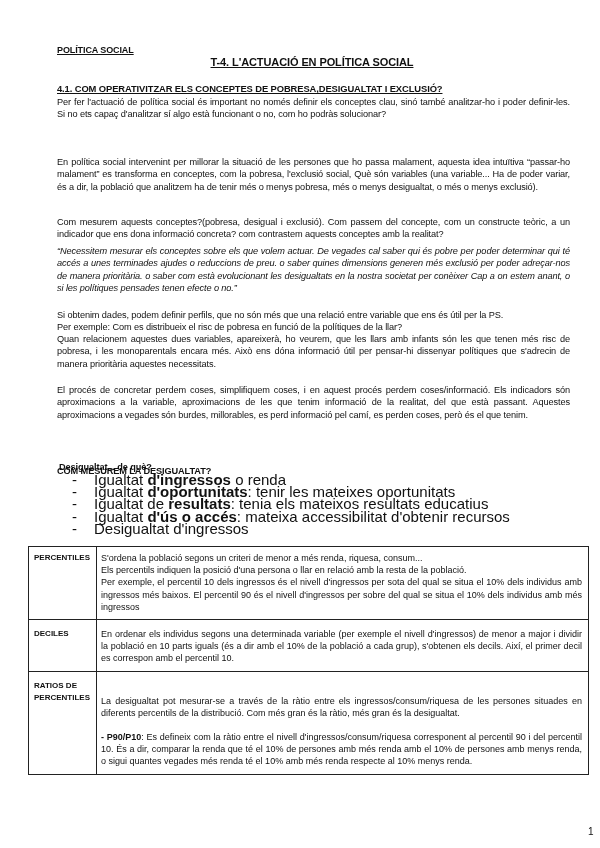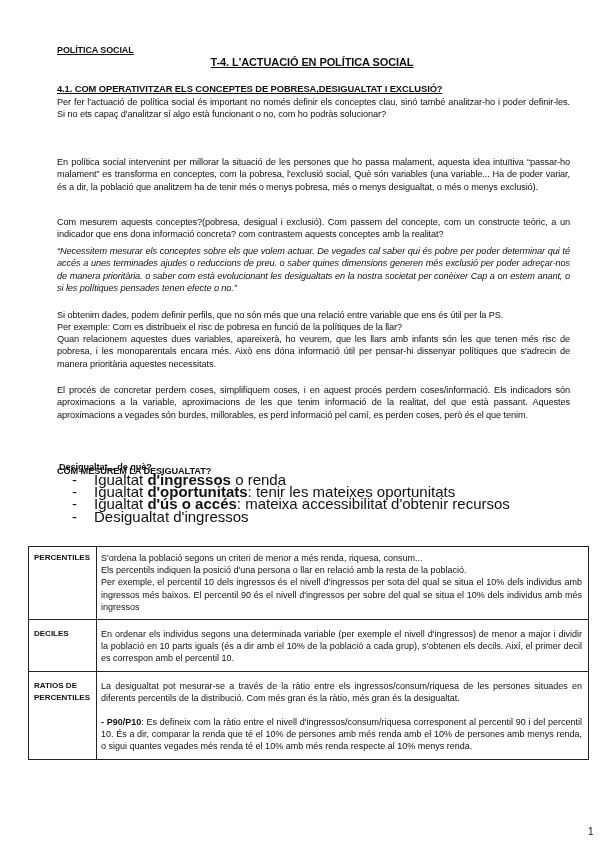--- a/index.html
+++ b/index.html
@@ -39,20 +39,21 @@
   <div class="p" style="top:321px;">Per exemple: Com es distribueix el risc de pobresa en funció de la polítiques de la llar?</div>
   <div class="p" style="top:333px;">Quan relacionem aquestes dues variables, apareixerà, ho veurem, que les llars amb infants són les que tenen més risc de pobresa, i les monoparentals encara més. Això ens dóna informació útil per pensar-hi dissenyar polítiques que s'adrecin de manera prioritària aquestes necessitats.</div>
   <div class="p" style="top:384px;">El procés de concretar perdem coses, simplifiquem coses, i en aquest procés perdem coses/informació. Els indicadors són aproximacions a la variable, aproximacions de les que tenim informació de la realitat, del que està passant. Aquestes aproximacions a vegades són burdes, millorables, es perd informació pel camí, es perden coses, però és el que tenim.</div>
 
   <div class="t b" style="left:45px;top:449px;margin-top:16px;">COM MESUREM LA DESIGUALTAT?</div>
   <div class="t b" style="left:47px;top:461px;">Desigualtat... de què?</div>
 
   <ul class="dash">
     <li><span>Igualtat </span><span class="b">d'ingressos</span><span> o renda</span></li>
     <li><span>Igualtat </span><span class="b">d'oportunitats</span><span>:  tenir les mateixes oportunitats</span></li>
+    <li><span>Igualtat de </span><span class="b">resultats</span><span>:  tenia els mateixos resultats educatius</span></li>
     <li><span>Igualtat </span><span class="b">d'ús o accés</span><span>: mateixa accessibilitat d'obtenir recursos</span></li>
     <li><span>Desigualtat d'ingressos</span></li>
   </ul>
 
   <table class="tbl">
     <tbody>
         <tr>
       <td class="lab">PERCENTILES</td>
       <td class="txt">
         <div>S'ordena la població segons un criteri de menor a més renda, riquesa, consum...</div>
@@ -61,21 +62,21 @@
       </td>
     </tr>
     <tr>
       <td class="lab" style="padding-top:8px;">DECILES</td>
       <td class="txt" style="padding-top:8px;">
         <div>En ordenar els individus segons una determinada variable (per exemple el nivell d'ingressos) de menor a major i dividir la població en 10 parts iguals (és a dir amb el 10% de la població a cada grup), s'obtenen els decils. Així, el primer decil es correspon amb el percentil 10.</div>
       </td>
     </tr>
     <tr>
       <td class="lab" style="padding-top:8px;">RATIOS DE PERCENTILES</td>
-      <td class="txt" style="padding-top:8px;">
+      <td class="txt" style="padding-top:23px;">
         <div>La desigualtat pot mesurar-se a través de la ràtio entre els ingressos/consum/riquesa de les persones situades en diferents percentils de la distribució. Com més gran és la ràtio, més gran és la desigualtat.</div>
         <div style="height:12px;"></div>
         <div><span class="b">- P90/P10</span><span>: Es defineix com la ràtio entre el nivell d'ingressos/consum/riquesa corresponent al percentil 90 i del percentil 10. És a dir, comparar la renda que té el 10% de persones amb més renda amb el 10% de persones amb menys renda, o sigui quantes vegades més renda té el 10% amb més renda respecte al 10% menys renda.</span></div>
       </td>
     </tr>
   </tbody>
     </table>
 
   <div class="pagenum">1</div>
 </div>

